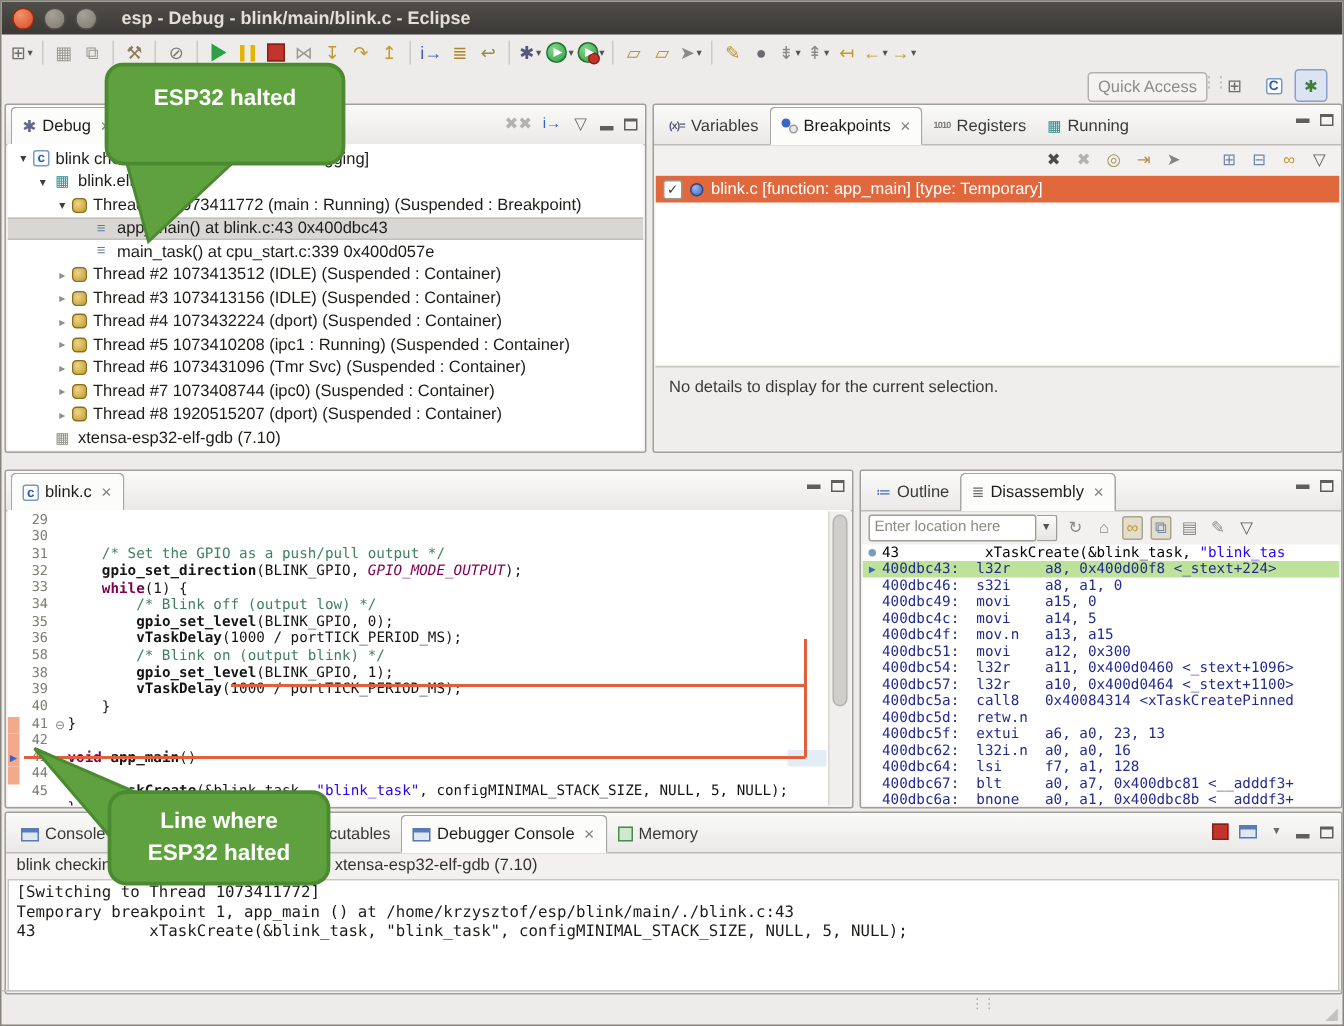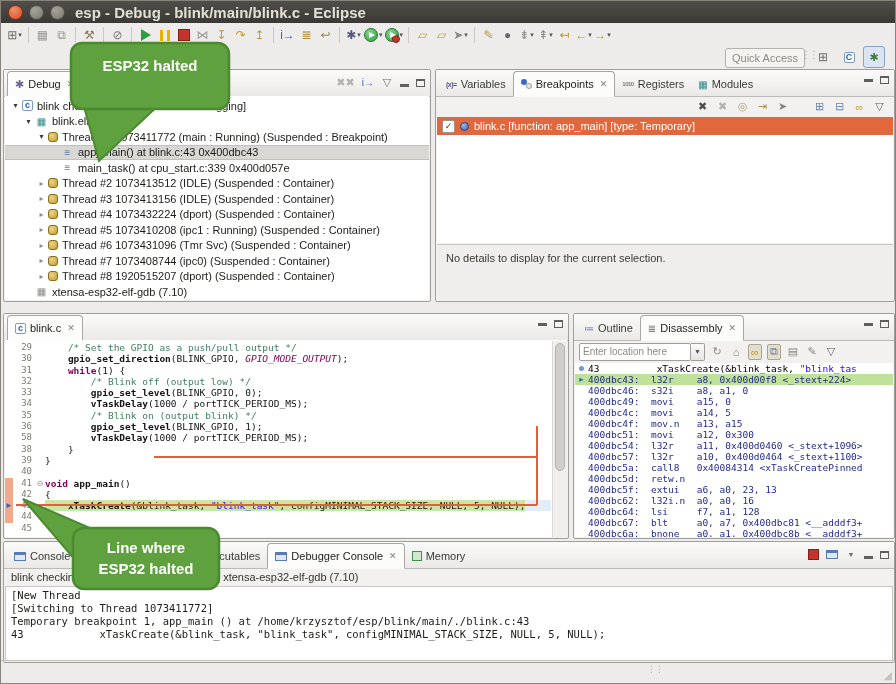--- a/index.html
+++ b/index.html
@@ -4,21 +4,21 @@
 <style>
   html,body{margin:0;padding:0;background:#d9d7d3;}
   #win{position:relative;width:896px;height:684px;background:#EDECEA;border:1px solid #87847e;
        box-sizing:border-box;font-family:"Liberation Sans",sans-serif;overflow:hidden;}
   
   .titlebar{position:absolute;left:0;top:0;width:100%;height:22px;
     background:linear-gradient(#504e49,#3a3935);display:flex;align-items:center;padding:0 7px;box-sizing:border-box;}
   .wbtn{width:13px;height:13px;border-radius:50%;margin-right:6px;flex:none;}
   .wclose{background:radial-gradient(circle at 35% 30%,#f0926a,#d84a28);border:1px solid #8f2c12;}
   .wmin,.wmax{background:radial-gradient(circle at 35% 30%,#a5a29a,#7c7970);border:1px solid #4f4d47;}
-  .wtitle{color:#e3dfd6;font-size:15px;font-weight:bold;margin-left:4px;white-space:nowrap;}
+  .wtitle{color:#e3dfd6;font-size:12px;font-weight:bold;margin-left:10px;white-space:nowrap;}
   
   .toolbar{position:absolute;top:22px;left:0;width:100%;height:24px;display:flex;align-items:center;
     padding:0 5px;box-sizing:border-box;gap:2px;}
   .ti{height:18px;min-width:17px;display:inline-flex;align-items:center;justify-content:center;
      font-size:12px;border-radius:2px;cursor:default;}
   .tdiv{width:1px;height:16px;background:#cbc9c5;margin:0 3px;flex:none;}
   .dd{font-size:7px;color:#55544f;margin-left:1px;}
   .shp{display:inline-block;}
   .shp-play{width:0;height:0;border-left:10px solid #2f9e44;border-top:6px solid transparent;border-bottom:6px solid transparent;}
   .shp-pause{width:10px;height:11px;border-left:3.5px solid #e6b400;border-right:3.5px solid #e6b400;box-sizing:border-box;}
@@ -78,21 +78,21 @@
      border-top:1px solid #c8c6c2;font-size:11px;color:#3a3a36;padding:7px 9px;box-sizing:border-box;}
   
   .earea{position:absolute;top:26px;left:1px;right:1px;bottom:1px;background:#fff;overflow:hidden;padding-top:2px;}
   .erow{height:11.3px;display:flex;align-items:stretch;position:relative;}
   .eann{width:8px;flex:none;position:relative;}
   .eann.bar{background:#F2A98C;}
   .earrow{position:absolute;left:0;top:0;font-size:8px;line-height:11px;color:#3a5fc8;z-index:2;}
   .enum{width:22px;flex:none;text-align:right;padding-right:3px;color:#7c7b75;
      font:9px/11.3px "DejaVu Sans Mono",monospace;box-sizing:border-box;}
   .efold{width:10px;flex:none;font-size:8px;line-height:11px;color:#8a8983;text-align:center;}
-  .ecodeln{white-space:pre;font:9.5px/11.3px "DejaVu Sans Mono",monospace;color:#111;}
+  .ecodeln{white-space:pre;font:9.5px/11.3px "DejaVu Sans Mono",monospace;color:#111;margin-top:22px;}
   .ecodeln.cur{background:#C9E6A2;}
   .erest{flex:1;}
   .erest.cur{background:#E3EDF7;margin-right:16px;}
   .tk-pl{color:#141414;}
   .tk-kw{color:#7f0055;font-weight:bold;}
   .tk-cmt{color:#3f7f5f;}
   .tk-str{color:#2a00ff;}
   .tk-mac{color:#7f0055;font-style:italic;}
   .tk-fn{color:#141414;font-weight:bold;}
   .esb{position:absolute;right:1px;top:27px;width:14px;bottom:1px;background:#f0efed;border-left:1px solid #dbd9d5;}
@@ -368,21 +368,21 @@
           </span>
         <span>Breakpoints</span>
         <span class="tclose">✕</span>
       </span>
       <span class="vtab">
         <span class="regicon">1010</span>
         <span>Registers</span>
       </span>
       <span class="vtab">
         <span class="modicon">▦</span>
-        <span>Modules</span>
+        <span>Running</span>
       </span>
       <span class="hicons">
         <span class="icmin"></span>
         <span class="icmax"></span>
       </span>
     </div>
     <div class="btbar">
         <span class="bic" style="color: rgb(77, 77, 73);">✖</span>
         <span class="bic" style="color: rgb(179, 178, 174);">✖</span>
         <span class="bic" style="color: rgb(168, 154, 106);">◎</span>
@@ -672,21 +672,20 @@
       <span class="hicons">
         <span class="shp shp-stop" style="width:9px;height:9px;"></span>
         <span class="cmon"></span>
         <span class="hic" style="font-size:7px;">▼</span>
         <span class="icmin"></span>
         <span class="icmax"></span>
       </span>
     </div>
     <div class="clabel" actable="false">blink checking [GDB Hardware Debugging] xtensa-esp32-elf-gdb (7.10)</div>
     <div class="carea">
-        <div class="cline">[New Thread </div>
         <div class="cline">[Switching to Thread 1073411772]</div>
         <div class="cline"></div>
         <div class="cline">Temporary breakpoint 1, app_main () at /home/krzysztof/esp/blink/main/./blink.c:43</div>
         <div class="cline">43            xTaskCreate(&amp;blink_task, "blink_task", configMINIMAL_STACK_SIZE, NULL, 5, NULL);</div>
       </div>
   </div>
 
   <div class="statusbar">
     <span class="sbhandle">⋮⋮</span>
     <span class="sbgrip">◢</span>

